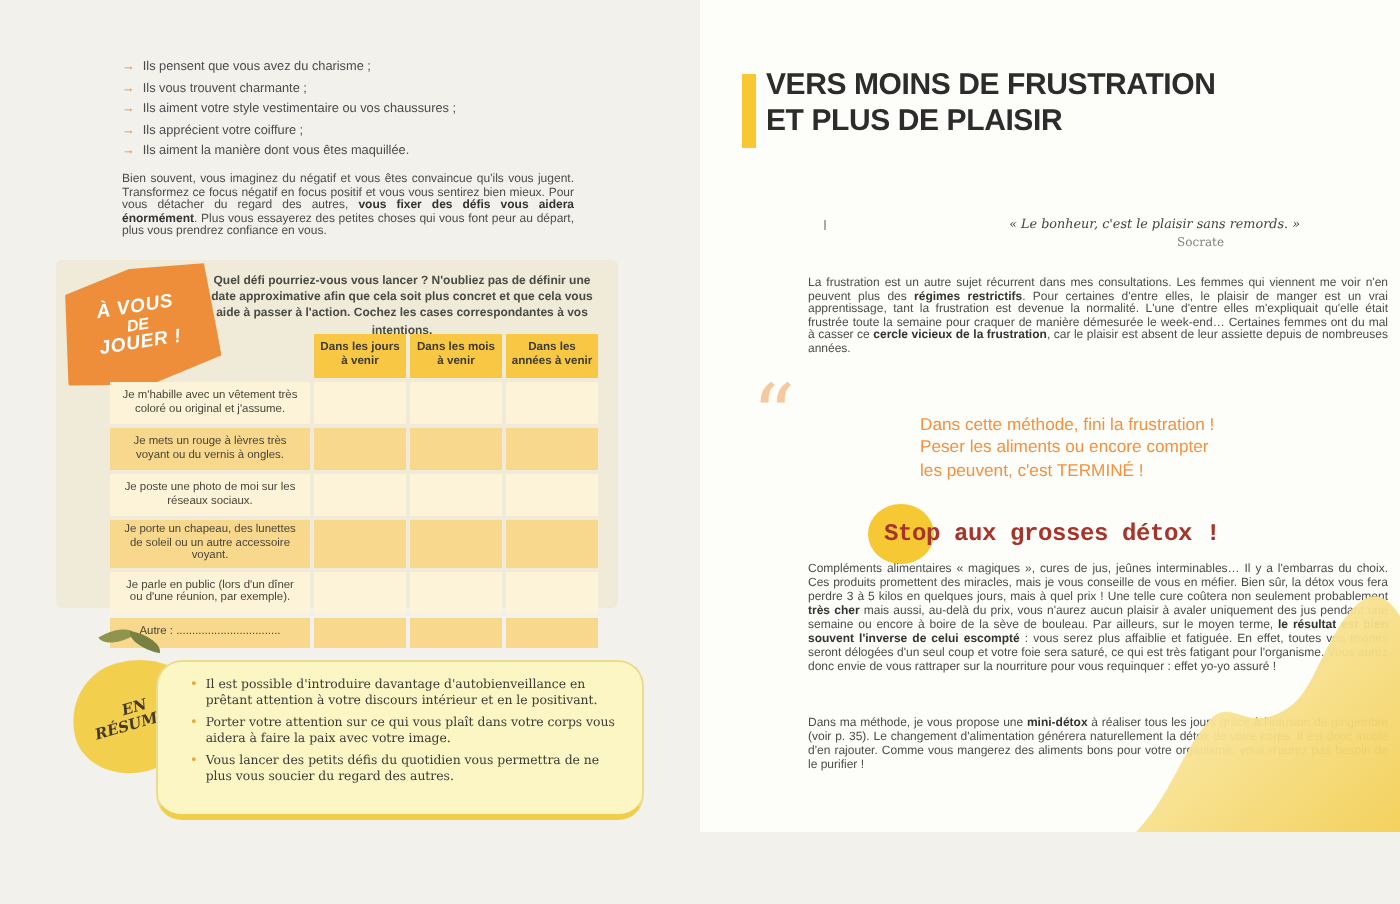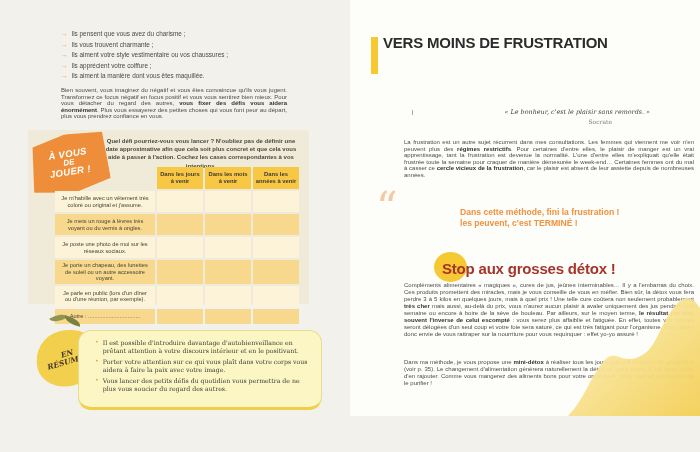--- a/index.html
+++ b/index.html
@@ -76,25 +76,25 @@
   .quote-author{font-family:"DejaVu Serif",serif;font-size:6px;color:#85817a;text-align:right;
                 padding-right:38px;margin-top:2px;}
   .rp{position:absolute;left:54px;width:290px;}
   #para1{top:139px;}
   #para2{top:282px;}
   #para3{top:359px;}
   #para2.para,#para3.para{line-height:7px;}
   .qmark{position:absolute;left:26px;top:193px;font-family:"DejaVu Serif",serif;font-size:42px;
          line-height:30px;color:#f6c8a0;}
   .pullquote{position:absolute;left:74px;top:207px;}
-  .pullquote div{font-size:8.6px;line-height:11.4px;font-weight:bold;color:#f0923f;padding-left:36px;}
+  .pullquote div{font-size:8.6px;line-height:11.4px;font-weight:normal;color:#f0923f;padding-left:36px;}
   .detox-circle{position:absolute;left:84px;top:252px;width:33px;height:30px;background:#f6c834;
                 border-radius:50%;}
-  .detox-heading{position:absolute;left:92px;top:260px;font-family:Liberation Sans, sans-serif;
-                 font-weight:bold;font-size:15px;color:#a5342a;letter-spacing:-0.2px;text-align:right;}
+  .detox-heading{position:absolute;left:92px;top:260px;font-family:Liberation Mono, monospace;
+                 font-weight:bold;font-size:12px;color:#a5342a;letter-spacing:-0.2px;text-align:right;}
   .wave{position:absolute;right:0;bottom:0;z-index:1;}
   #page-right .footer{z-index:3;}
 </style>
 </head>
 <body>
 
 <div id="spread">
 
   <div class="page" id="page-left">
 
@@ -213,33 +213,34 @@
       <defs>
         <linearGradient id="wg" x1="0" y1="0" x2="1" y2="1">
           <stop offset="0" stop-color="#fcf1c2"></stop>
           <stop offset="1" stop-color="#f3cf55"></stop>
         </linearGradient>
       </defs>
       <path d="M160,22 C150,6 140,10 128,30 C116,50 114,66 96,72 C80,77 74,62 63,76 C50,92 45,112 28,130 L160,130 Z" fill="url(#wg)" opacity="0.95"></path>
     </svg>
 
     <div class="title-bar"></div>
-    <h1 class="title"><span>VERS MOINS DE FRUSTRATION</span><br></h1>
+    <h1 class="title"><span>VERS MOINS DE FRUSTRATION</span><br><span>ET PLUS DE PLAISIR</span></h1>
 
     <div class="epigraph">
       <span class="quote-tick"></span>
       <div class="quote-text">« Le bonheur, c'est le plaisir sans remords. »</div>
       <div class="quote-author">Socrate</div>
     </div>
 
     <p class="para rp" id="para1"><span>La frustration est un autre sujet récurrent dans mes consultations. Les femmes qui viennent me voir n'en peuvent plus des </span><strong>régimes restrictifs</strong><span>. Pour certaines d'entre elles, le plaisir de manger est un vrai apprentissage, tant la frustration est devenue la normalité. L'une d'entre elles m'expliquait qu'elle était frustrée toute la semaine pour craquer de manière démesurée le week-end… Certaines femmes ont du mal à casser ce </span><strong>cercle vicieux de la frustration</strong><span>, car le plaisir est absent de leur assiette depuis de nombreuses années.</span></p>
 
     <div class="qmark">“</div>
     <div class="pullquote">
       <div>Dans cette méthode, fini la frustration !</div>
+      <div>Peser les aliments ou encore compter</div>
       <div>les peuvent, c'est TERMINÉ !</div>
     </div>
 
     <div class="detox-circle"></div>
     <div class="detox-heading">Stop aux grosses détox !</div>
 
     <p class="para rp" id="para2"><span>Compléments alimentaires « magiques », cures de jus, jeûnes interminables… Il y a l'embarras du choix. Ces produits promettent des miracles, mais je vous conseille de vous en méfier. Bien sûr, la détox vous fera perdre 3 à 5 kilos en quelques jours, mais à quel prix ! Une telle cure coûtera non seulement probablement </span><strong>très cher</strong><span> mais aussi, au-delà du prix, vous n'aurez aucun plaisir à avaler uniquement des jus pendant une semaine ou encore à boire de la sève de bouleau. Par ailleurs, sur le moyen terme, </span><strong>le résultat est bien souvent l'inverse de celui escompté</strong><span> : vous serez plus affaiblie et fatiguée. En effet, toutes vos toxines seront délogées d'un seul coup et votre foie sera saturé, ce qui est très fatigant pour l'organisme. Vous aurez donc envie de vous rattraper sur la nourriture pour vous requinquer : effet yo-yo assuré !</span></p>
 
     <p class="para rp" id="para3"><span>Dans ma méthode, je vous propose une </span><strong>mini-détox</strong><span> à réaliser tous les jours grâce à l'infusion de gingembre (voir p. 35). Le changement d'alimentation générera naturellement la détox de votre corps. Il est donc inutile d'en rajouter. Comme vous mangerez des aliments bons pour votre organisme, vous n'aurez pas besoin de le purifier !</span></p>
 

